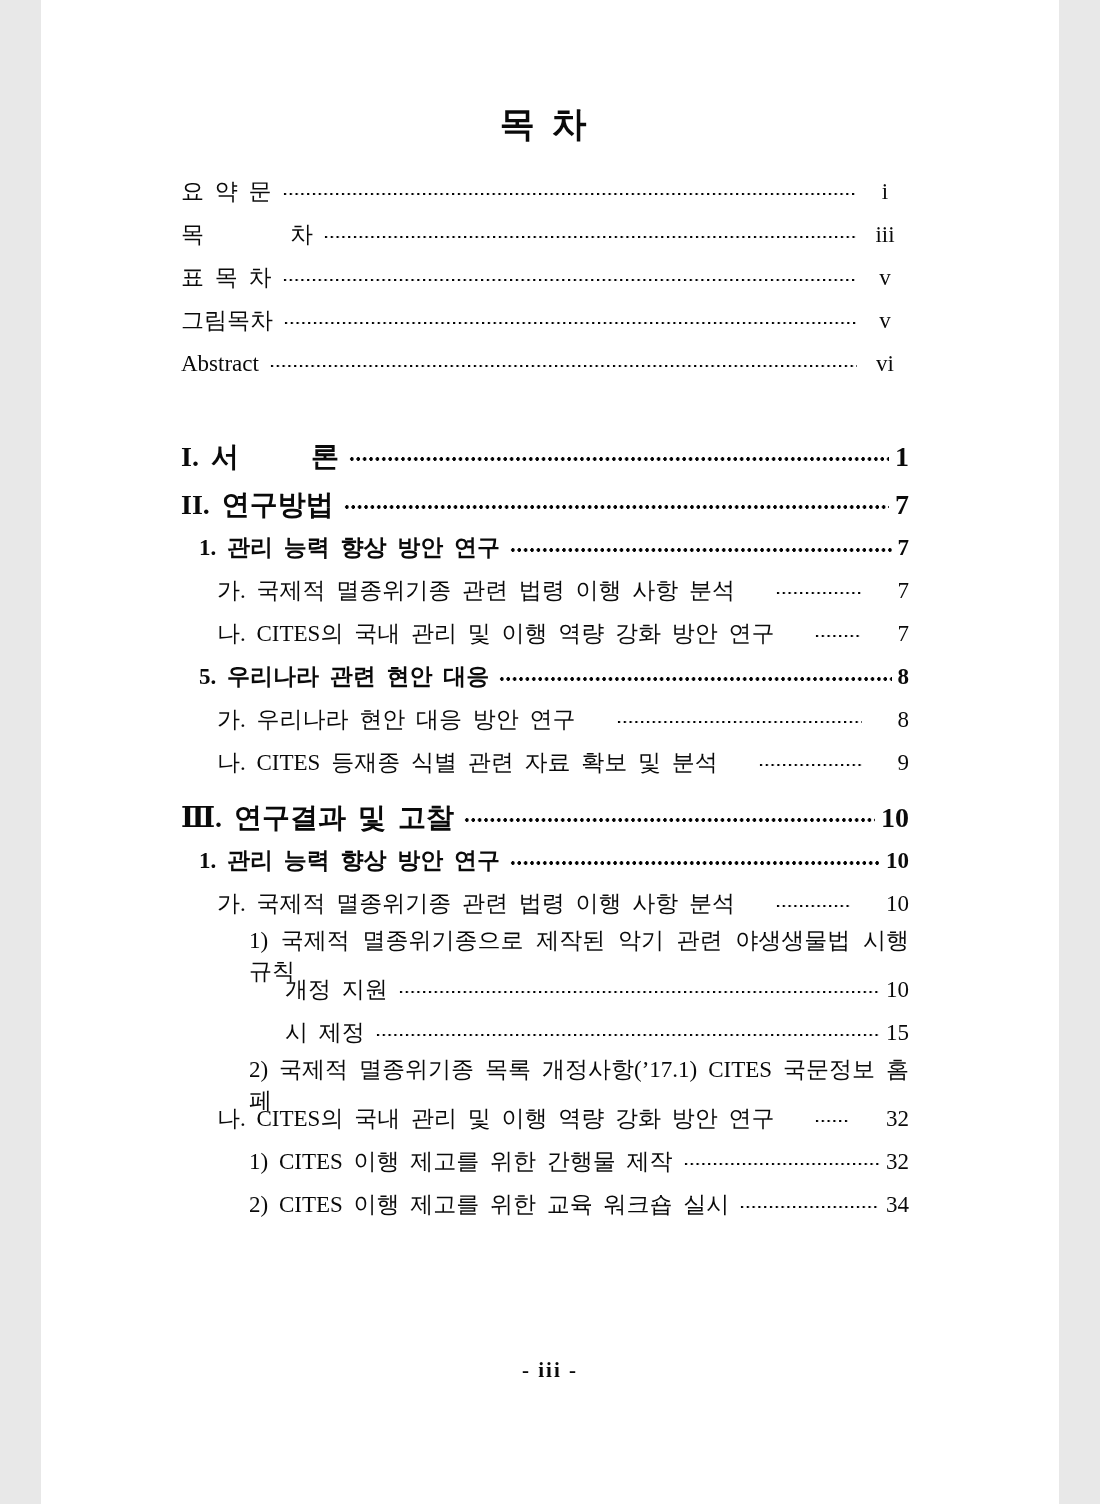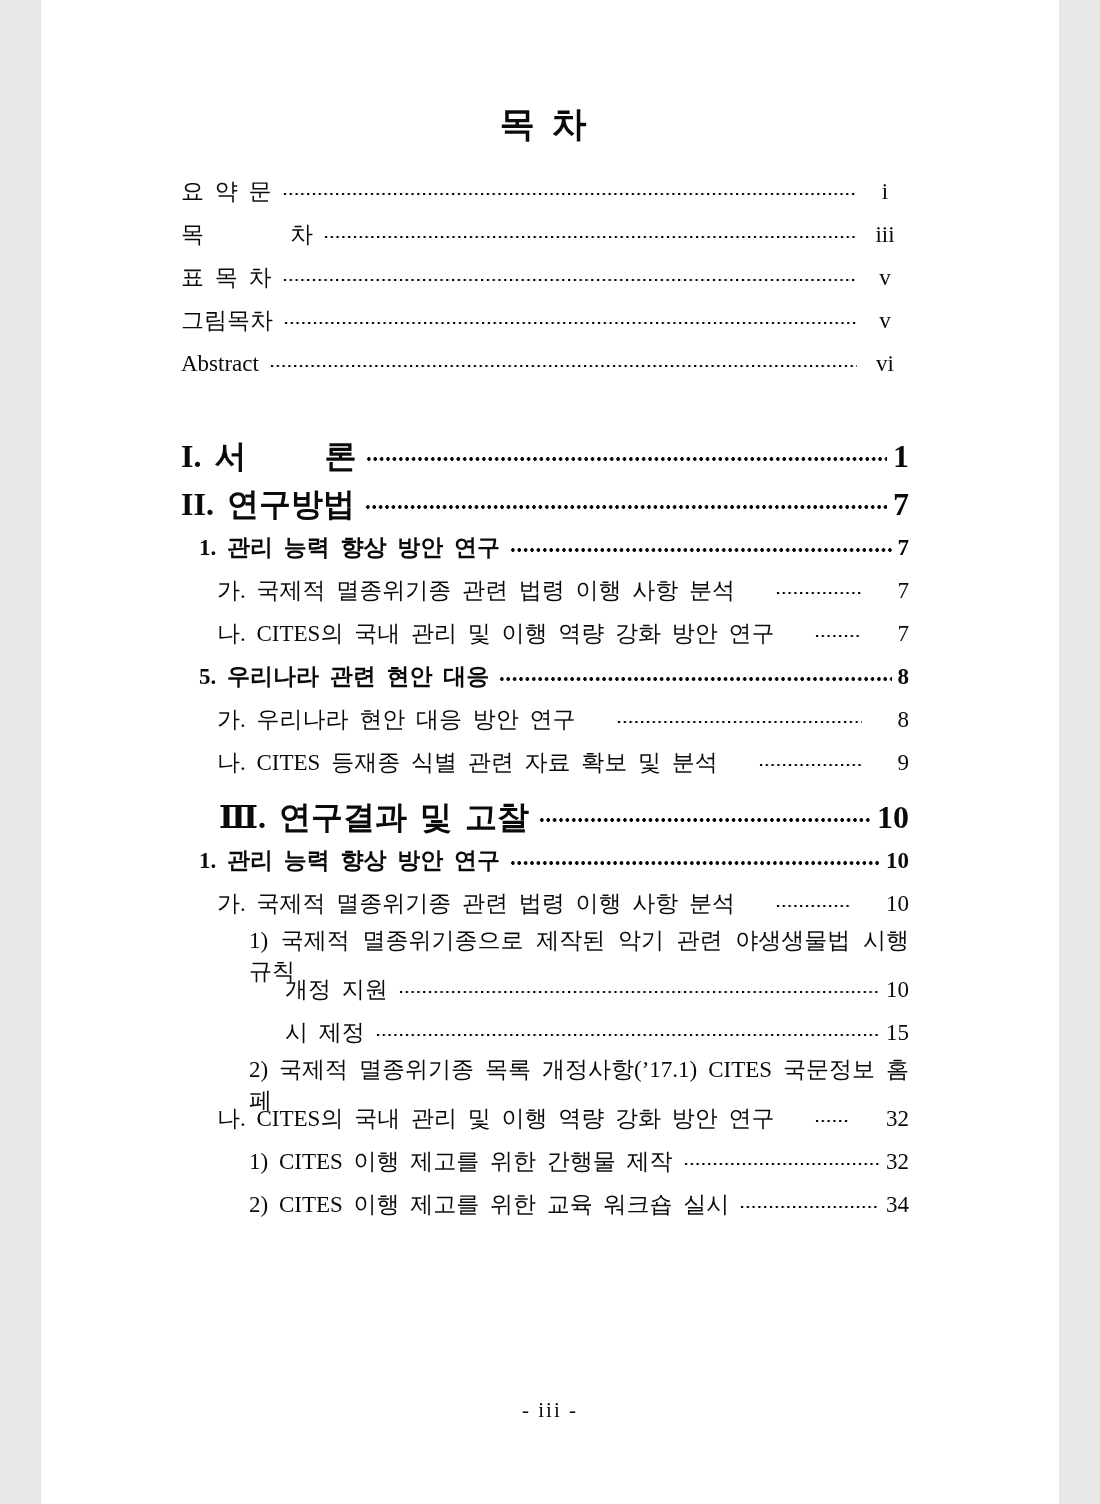--- a/index.html
+++ b/index.html
@@ -28,27 +28,27 @@
   .row {
     display:flex; align-items:center;
     height:43px;
     font-size:23px;
     word-spacing:5px;
     white-space:nowrap;
   }
   .label { white-space:pre; }
   .pg { margin-left:2px; text-align:right; }
   .b { font-weight:bold; }
-  .lvl1 { padding-left:0; font-size:32px; }
+  .lvl1 { padding-left:0; font-size:28px; }
   .lvl2 { padding-left:18px; }
   .lvl3 { padding-left:36px;gap:30px; }
   .lvl4 { padding-left:68px; }
   .cont { padding-left:104px;justify-content:space-between; }
   .m4  { margin-top:5px; }
-  .m12 { margin-top:12px;margin-left:38px; }
+  .m12 { margin-top:12px; }
 
   
   .dots {
     flex:1 1 auto; min-width:26px;
     height:6px; align-self:center;
     margin:4px 4px 0 10px;
     background-image:radial-gradient(circle at 3px 3px, #000 1.25px, transparent 1.5px);
     background-size:5.8px 6px;
     background-repeat:repeat-x;
     background-position:left center;
@@ -59,23 +59,23 @@
   }
 
   
   .fm .pg { min-width:48px; text-align:center; margin-left:0; }
 
   
   .just { display:block; text-align:justify; text-align-last:justify; }
   .just .label { white-space:normal; }
 
   .footer {
-    position:absolute; left:0; right:0; top:1398px;
+    position:absolute; left:0; right:0; top:1358px;
     text-align:center;
-    font-size:21px; letter-spacing:2px;
+    font-size:21px; letter-spacing:2px;font-weight:bold;
   }
 </style>
 </head>
 <body>
 
 <div class="page">
   <div class="content">
 
     <h1 class="doc-title">목 차</h1>
 

